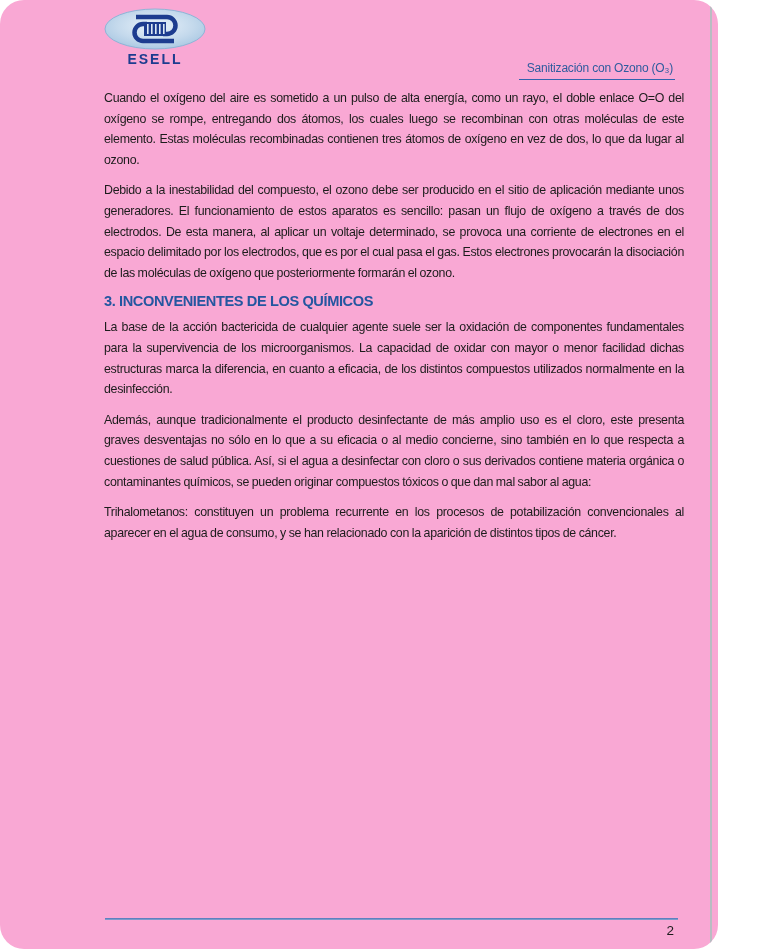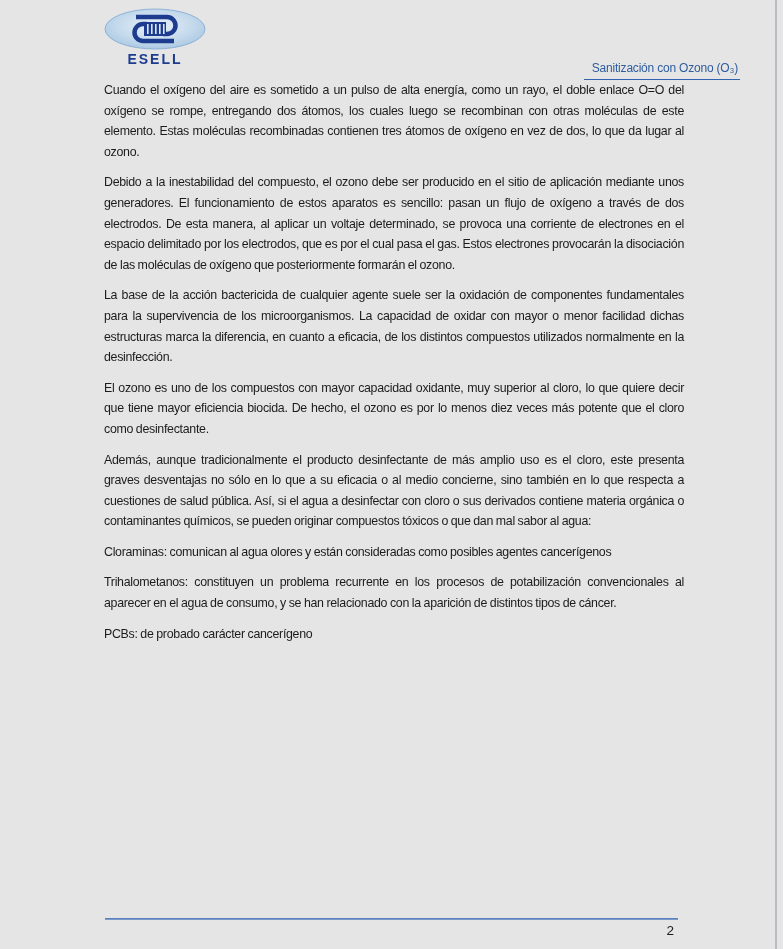--- a/index.html
+++ b/index.html
@@ -1,23 +1,24 @@
 <!DOCTYPE html>
 <html><head>
 <meta charset="utf-8">
 <style>
   * { box-sizing: border-box; margin: 0; padding: 0; }
   html, body { background: #ffffff; }
   .page {
     position: relative;
-    width: 783px;
+    width: 718px;
     height: 949px;
-    background: #e5e5e5;
+    background: #f9a8d4;
     font-family: "Liberation Sans", sans-serif;
     overflow: hidden;
+    border-radius: 24px;
   }
   
   .page-edge-right {
     position: absolute;
     top: 0; bottom: 0;
     right: 6px;
     width: 2px;
     background: #b9bdc2;
   }
 
@@ -63,21 +64,21 @@
 
   
   .body {
     position: absolute;
     left: 104px;
     top: 80px;
     width: 580px;
     color: #1c1c1c;
   }
   .body p {
-    margin: 0 0 10px 0;
+    margin: 8px 0 10px 0;
     font-size: 12.4px;
     line-height: 20.6px;
     text-align: justify;
     letter-spacing: -0.3px;
     word-spacing: -0.4px;
   }
   .body h2 {
     margin: 4px 0 2px 0;
     font-size: 14.6px;
     font-weight: bold;
@@ -134,26 +135,24 @@
 
   <div class="header-rule-row">
     <div class="rule-left"></div>
     <div class="header-title">Sanitización con Ozono (O₃)</div>
   </div>
 
   <div class="body">
     <p>Cuando el oxígeno del aire es sometido a un pulso de alta energía, como un rayo, el doble enlace O=O del oxígeno se rompe, entregando dos átomos, los cuales luego se recombinan con otras moléculas de este elemento. Estas moléculas recombinadas contienen tres átomos de oxígeno en vez de dos, lo que da lugar al ozono.</p>
     <p>Debido a la inestabilidad del compuesto, el ozono debe ser producido en el sitio de aplicación mediante unos generadores. El funcionamiento de estos aparatos es sencillo: pasan un flujo de oxígeno a través de dos electrodos. De esta manera, al aplicar un voltaje determinado, se provoca una corriente de electrones en el espacio delimitado por los electrodos, que es por el cual pasa el gas. Estos electrones provocarán la disociación de las moléculas de oxígeno que posteriormente formarán el ozono.</p>
 
+    <h2>3. INCONVENIENTES DE LOS QUÍMICOS</h2>
 
     <p>La base de la acción bactericida de cualquier agente suele ser la oxidación de componentes fundamentales para la supervivencia de los microorganismos. La capacidad de oxidar con mayor o menor facilidad dichas estructuras marca la diferencia, en cuanto a eficacia, de los distintos compuestos utilizados normalmente en la desinfección.</p>
-    <p>El ozono es uno de los compuestos con mayor capacidad oxidante, muy superior al cloro, lo que quiere decir que tiene mayor eficiencia biocida. De hecho, el ozono es por lo menos diez veces más potente que el cloro como desinfectante.</p>
     <p>Además, aunque tradicionalmente el producto desinfectante de más amplio uso es el cloro, este presenta graves desventajas no sólo en lo que a su eficacia o al medio concierne, sino también en lo que respecta a cuestiones de salud pública. Así, si el agua a desinfectar con cloro o sus derivados contiene materia orgánica o contaminantes químicos, se pueden originar compuestos tóxicos o que dan mal sabor al agua:</p>
-    <p>Cloraminas: comunican al agua olores y están consideradas como posibles agentes cancerígenos</p>
     <p>Trihalometanos: constituyen un problema recurrente en los procesos de potabilización convencionales al aparecer en el agua de consumo, y se han relacionado con la aparición de distintos tipos de cáncer.</p>
-    <p>PCBs: de probado carácter cancerígeno</p>
   </div>
 
   <div class="footer-rule"></div>
   <div class="page-number">2</div>
 
   <div class="page-edge-right"></div>
 </div>
 
 </body></html>

